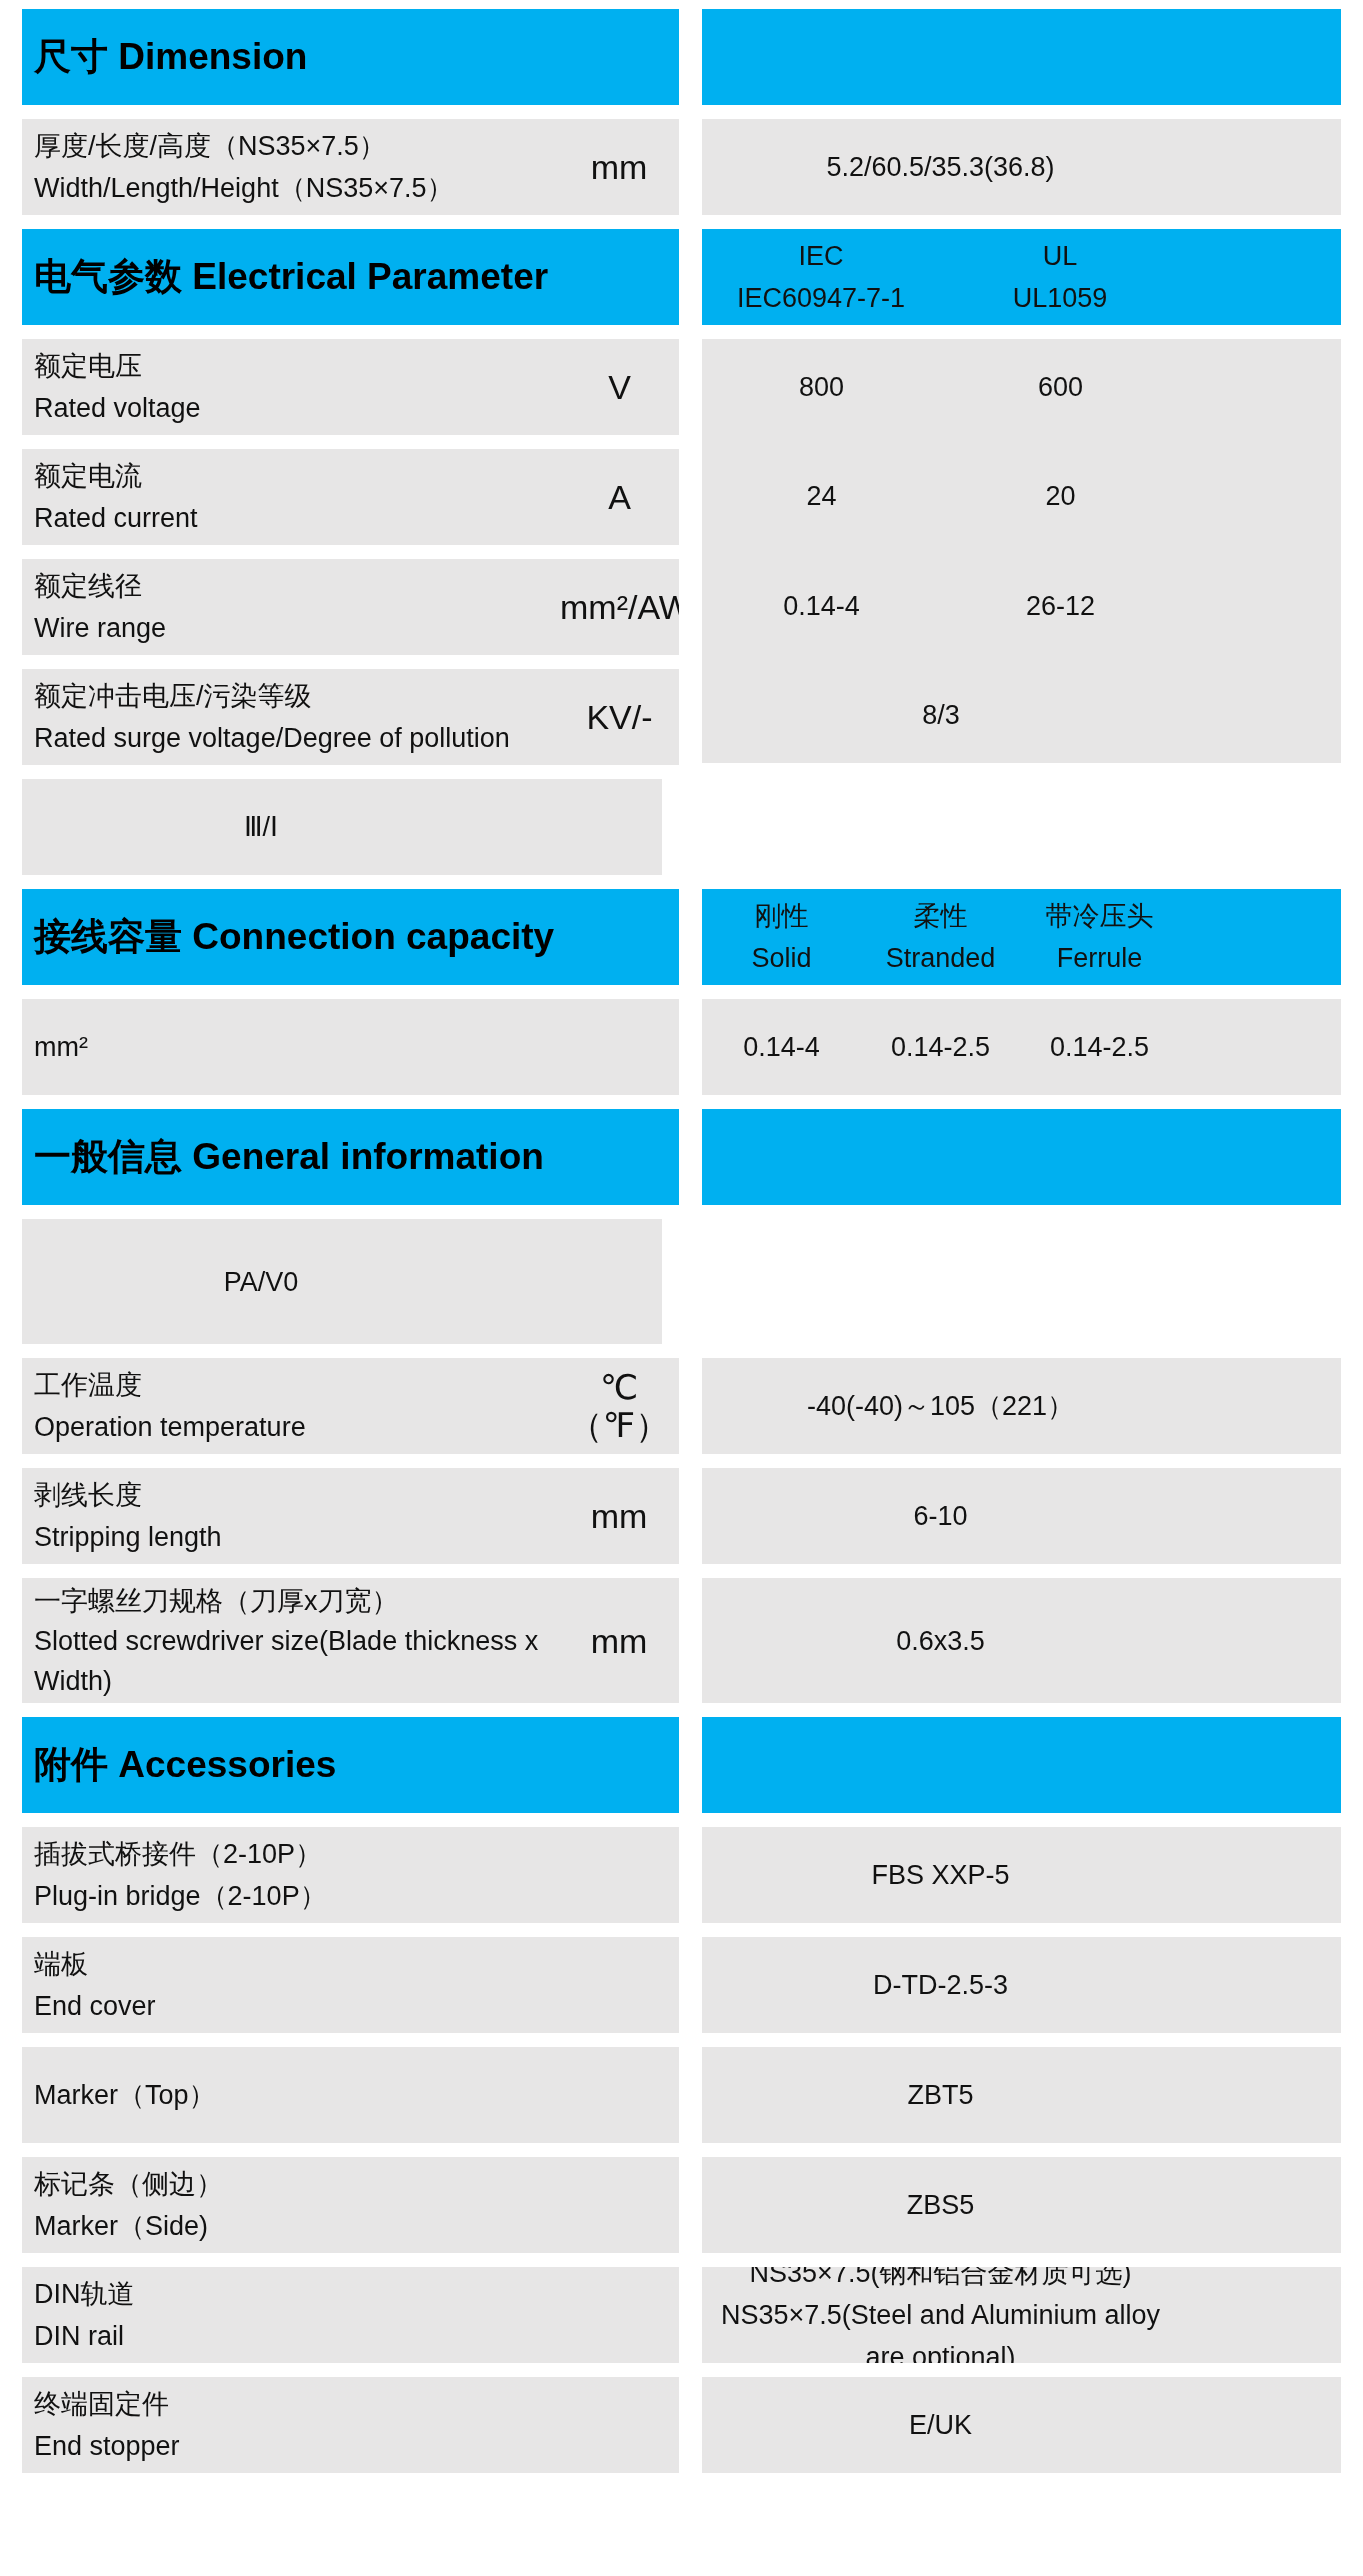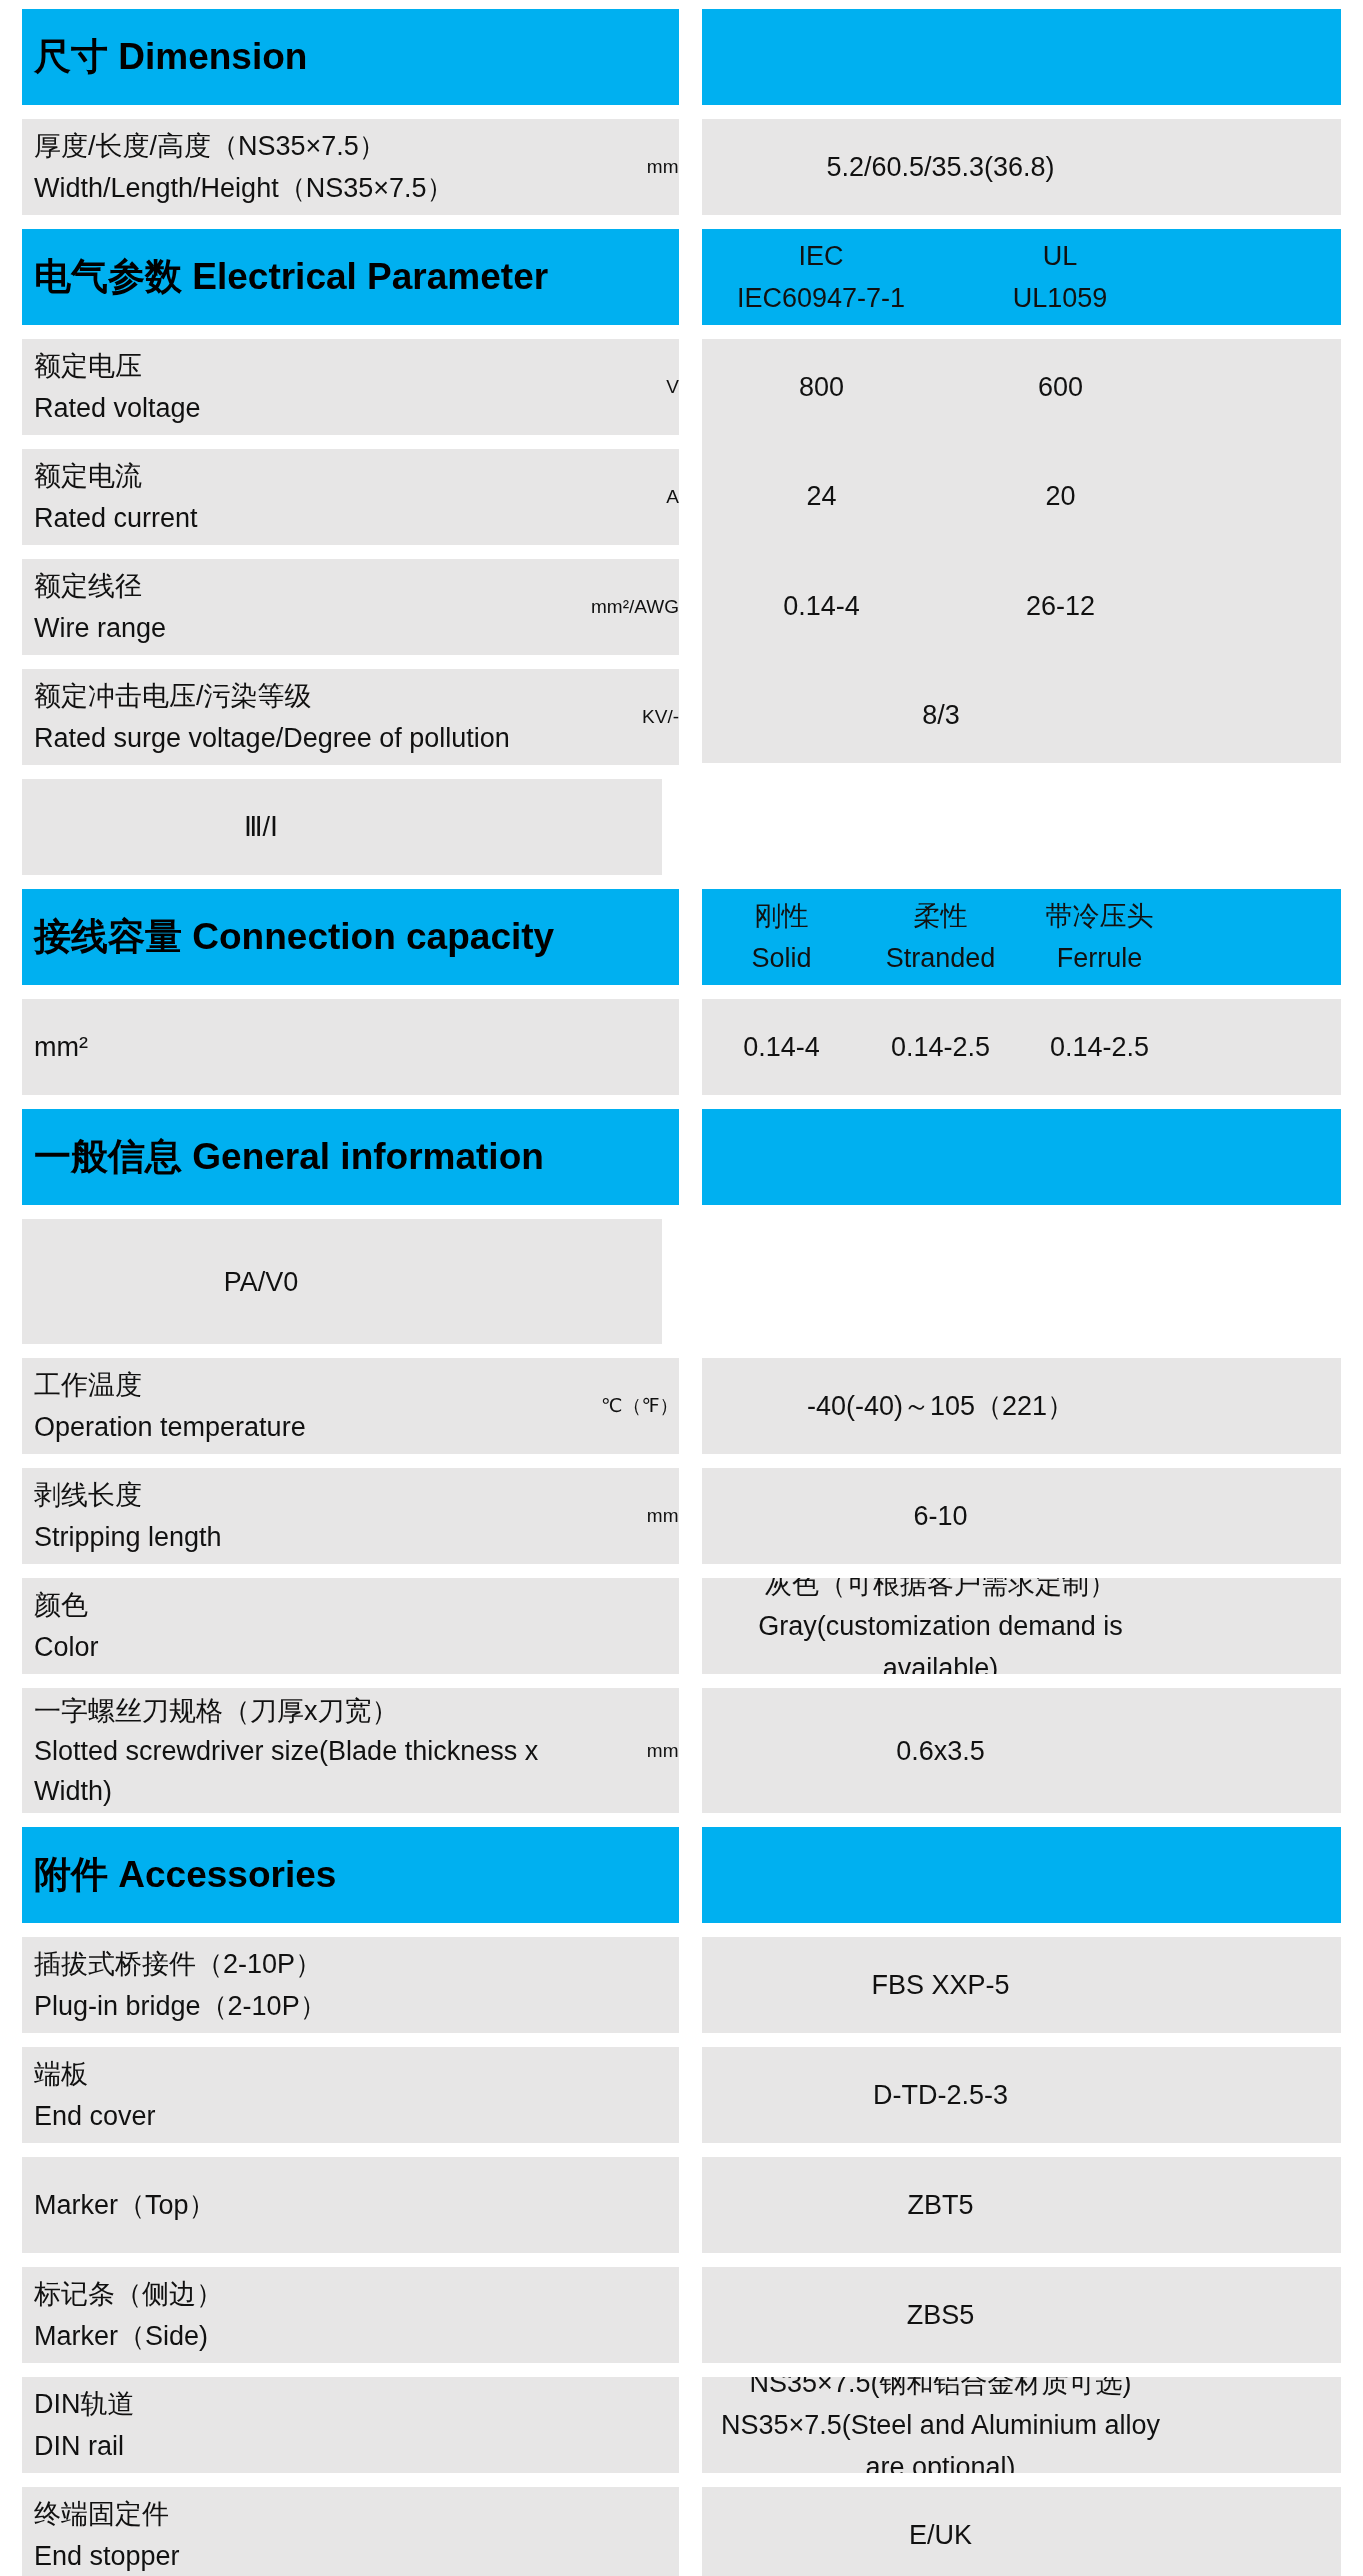--- a/index.html
+++ b/index.html
@@ -20,21 +20,21 @@
   .lcell{
     background:var(--row-bg);height:96px;display:flex;align-items:center;
     padding-left:12px;overflow:hidden;width:657px;
   }
   .lstack{display:flex;flex-direction:column;width:657px;margin-right:23px;}
   .lstack .lcell{margin-bottom:14px;}
   .lstack .lcell:last-child{margin-bottom:0;}
   .label{flex:1;font-size:27px;line-height:42px;min-width:0;}
   .label .zh,.label .en{display:block;}
   .unit{
-    width:119px;text-align:right;font-size:19px;line-height:38px;
+    width:119px;text-align:center;font-size:34px;line-height:38px;
     padding-right:0;flex:0 0 auto;
   }
   .rcell{
     width:640px;background:var(--row-bg);height:96px;
     display:flex;align-items:center;overflow:hidden;
   }
   .rinner{width:478px;display:flex;justify-content:center;align-items:center;text-align:center;font-size:27px;line-height:42px;}
   .rinner .vcol2{width:239px;}
   .rinner .vcol3{width:159px;}
   .rinner .two-line span{display:block;}
@@ -233,36 +233,20 @@
       </div>
       <div class="unit">mm</div>
     </div>
     <div class="rcell">
       <div class="rinner">
           <span>6-10</span>
         </div>
     </div>
   </div>
 
-  <div class="trow">
-    <div class="lcell lcol">
-      <div class="label">
-        <span class="zh">颜色</span>
-        <span class="en">Color</span>
-      </div>
-    </div>
-    <div class="rcell">
-      <div class="rinner">
-        <div class="two-line">
-          <span>灰色（可根据客户需求定制）</span>
-          <span>Gray(customization demand is available)</span>
-        </div>
-      </div>
-    </div>
-  </div>
 
   <div class="trow tall">
     <div class="lcell lcol">
       <div class="label">
         <span class="zh">一字螺丝刀规格（刀厚x刀宽）</span>
         <span class="en">Slotted screwdriver size(Blade thickness x Width)</span>
       </div>
       <div class="unit">mm</div>
     </div>
     <div class="rcell">

